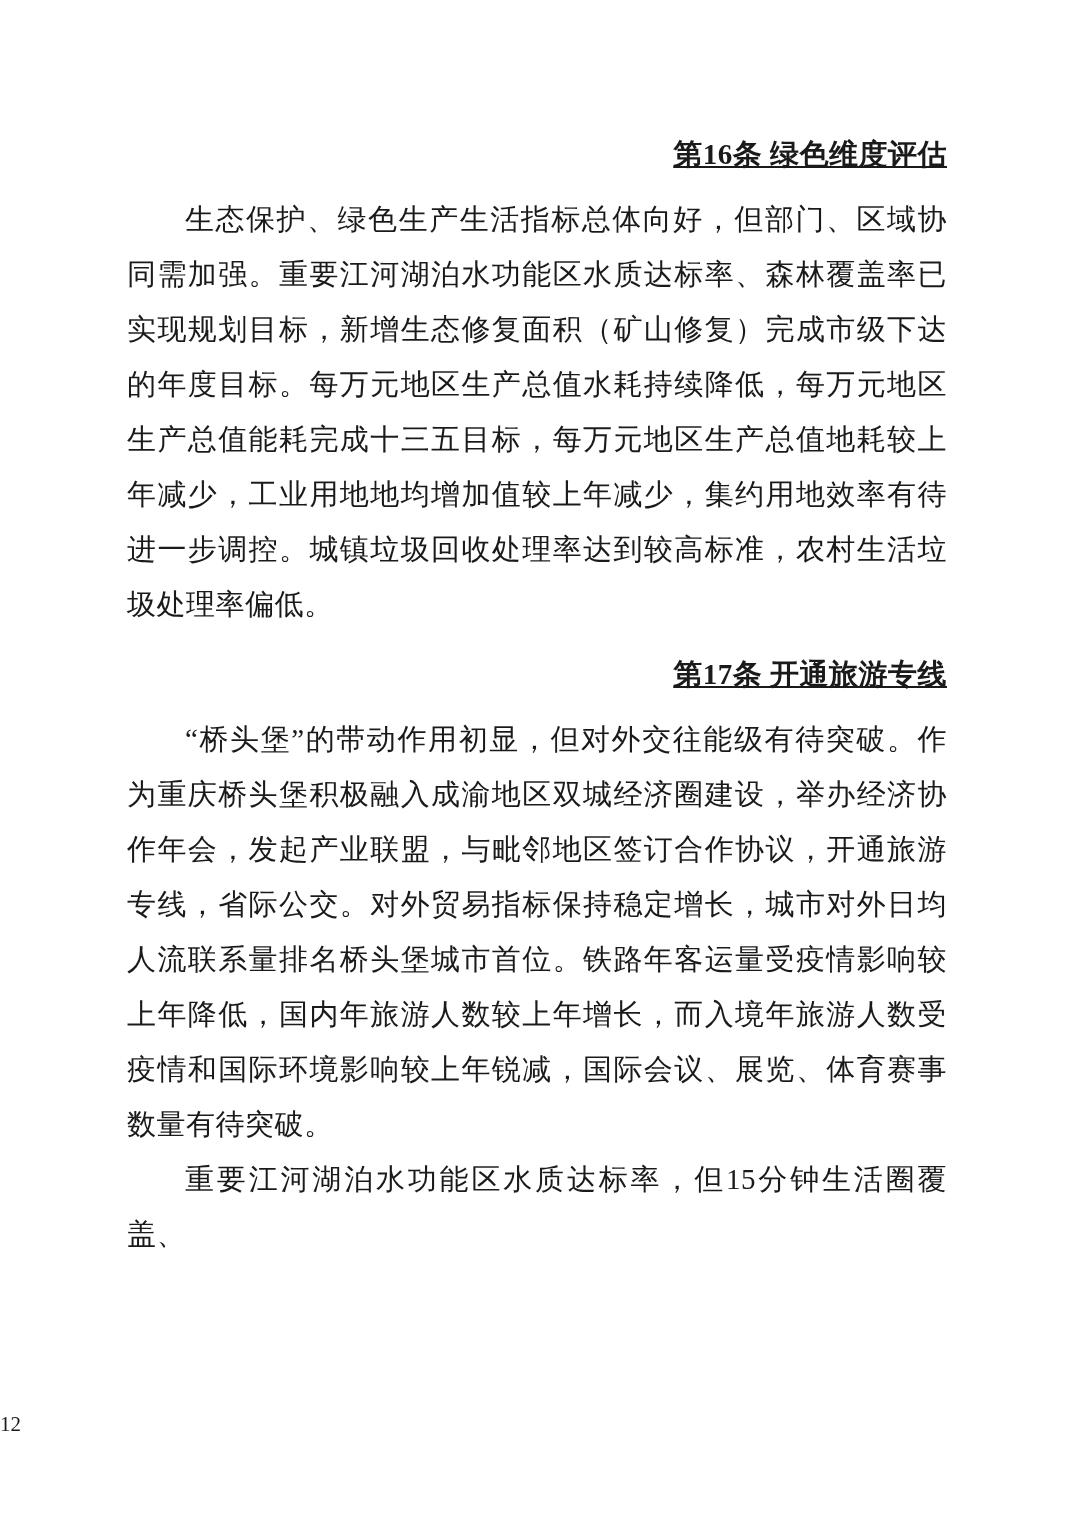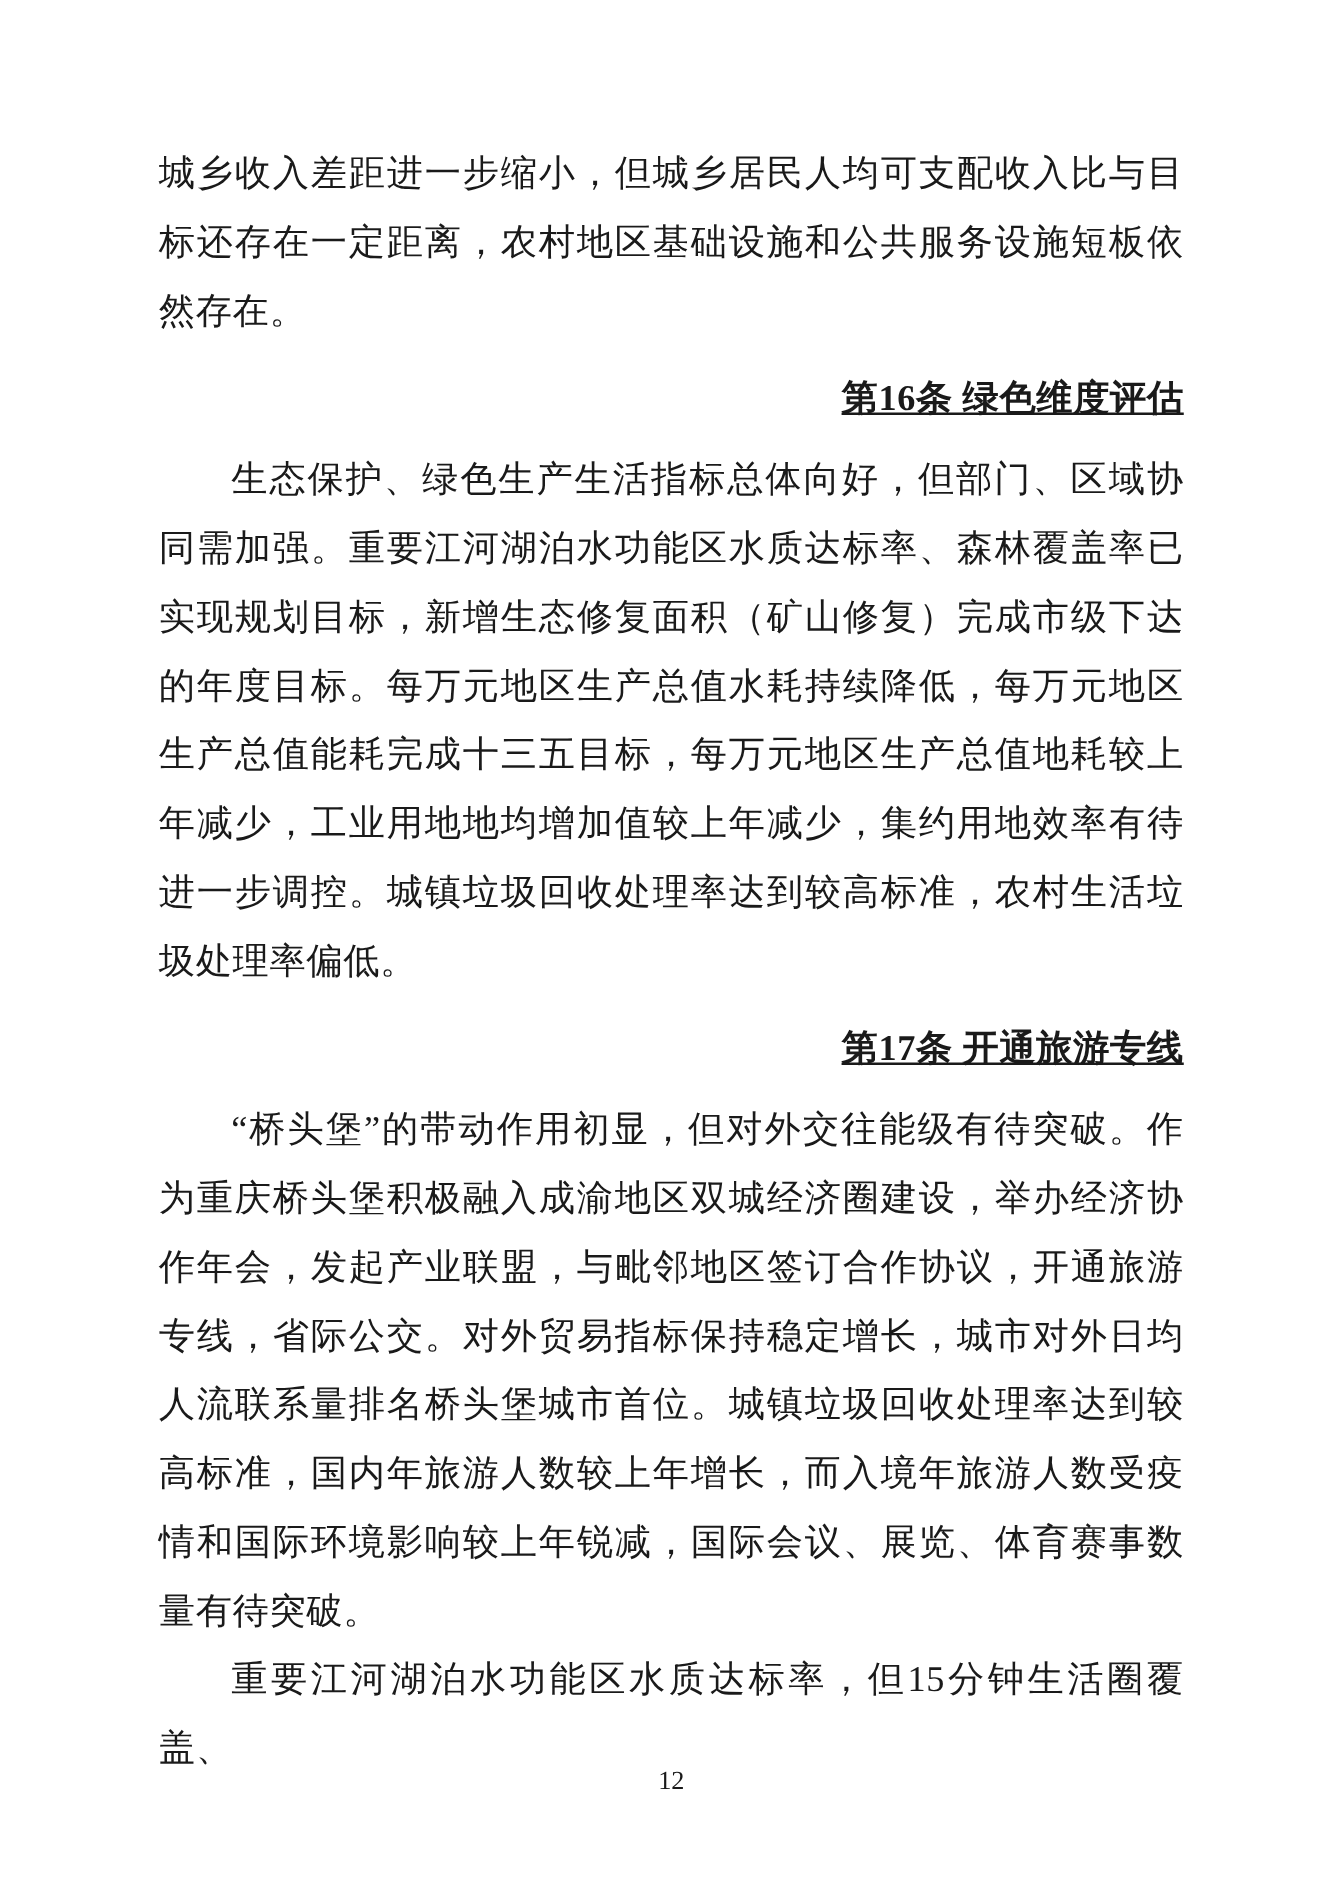--- a/index.html
+++ b/index.html
@@ -40,42 +40,41 @@
     margin: 15px 0 10px 0;
     text-indent: 2em;
     text-align: right;
     text-decoration: underline;
   }
   .page-footer {
     position: absolute;
     left: 0;
     right: 0;
     top: 1412px;
-    text-align: center;
+    text-align: left;
   }
   .page-number {
     font-size: 21px;
     color: #1a1a1a;
     font-family: "Liberation Serif", "DejaVu Serif", serif;
   }
 </style>
 </head>
 <body>
 
 <div class="page">
   <main class="doc-body">
-    <p class="para continuation">城乡收入差距进一步缩小，但城乡居民人均可支配收入比与目标还存在一定距离，农村地区基础设施和公共服务设施短板依然存在。</p>
 
     <h2 class="article-heading">第16条 绿色维度评估</h2>
 
     <p class="para">生态保护、绿色生产生活指标总体向好，但部门、区域协同需加强。重要江河湖泊水功能区水质达标率、森林覆盖率已实现规划目标，新增生态修复面积（矿山修复）完成市级下达的年度目标。每万元地区生产总值水耗持续降低，每万元地区生产总值能耗完成十三五目标，每万元地区生产总值地耗较上年减少，工业用地地均增加值较上年减少，集约用地效率有待进一步调控。城镇垃圾回收处理率达到较高标准，农村生活垃圾处理率偏低。</p>
 
     <h2 class="article-heading">第17条 开通旅游专线</h2>
 
-    <p class="para">“桥头堡”的带动作用初显，但对外交往能级有待突破。作为重庆桥头堡积极融入成渝地区双城经济圈建设，举办经济协作年会，发起产业联盟，与毗邻地区签订合作协议，开通旅游专线，省际公交。对外贸易指标保持稳定增长，城市对外日均人流联系量排名桥头堡城市首位。城镇垃圾回收处理率达到较高标准，国内年旅游人数较上年增长，而入境年旅游人数受疫情和国际环境影响较上年锐减，国际会议、展览、体育赛事数量有待突破。</p>
+    <p class="para">“桥头堡”的带动作用初显，但对外交往能级有待突破。作为重庆桥头堡积极融入成渝地区双城经济圈建设，举办经济协作年会，发起产业联盟，与毗邻地区签订合作协议，开通旅游专线，省际公交。对外贸易指标保持稳定增长，城市对外日均人流联系量排名桥头堡城市首位。铁路年客运量受疫情影响较上年降低，国内年旅游人数较上年增长，而入境年旅游人数受疫情和国际环境影响较上年锐减，国际会议、展览、体育赛事数量有待突破。</p>
 
 
     <p class="para">重要江河湖泊水功能区水质达标率，但15分钟生活圈覆盖、</p>
   </main>
 
   <footer class="page-footer">
     <span class="page-number">12</span>
   </footer>
 </div>
 

